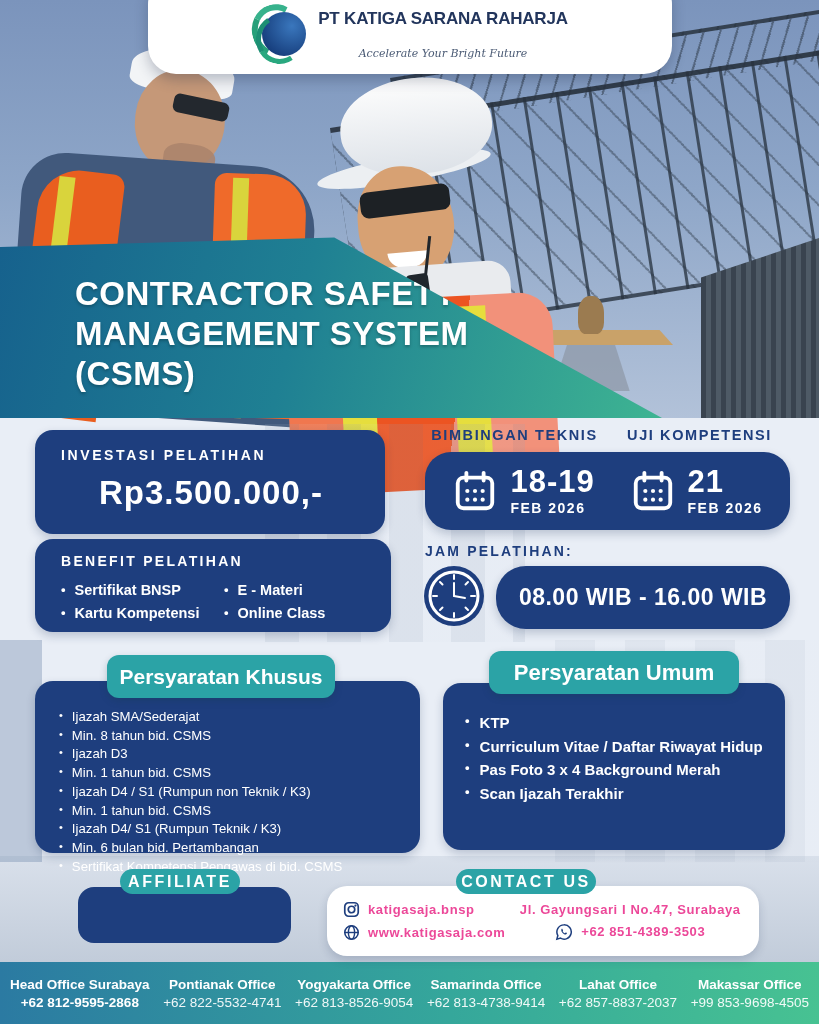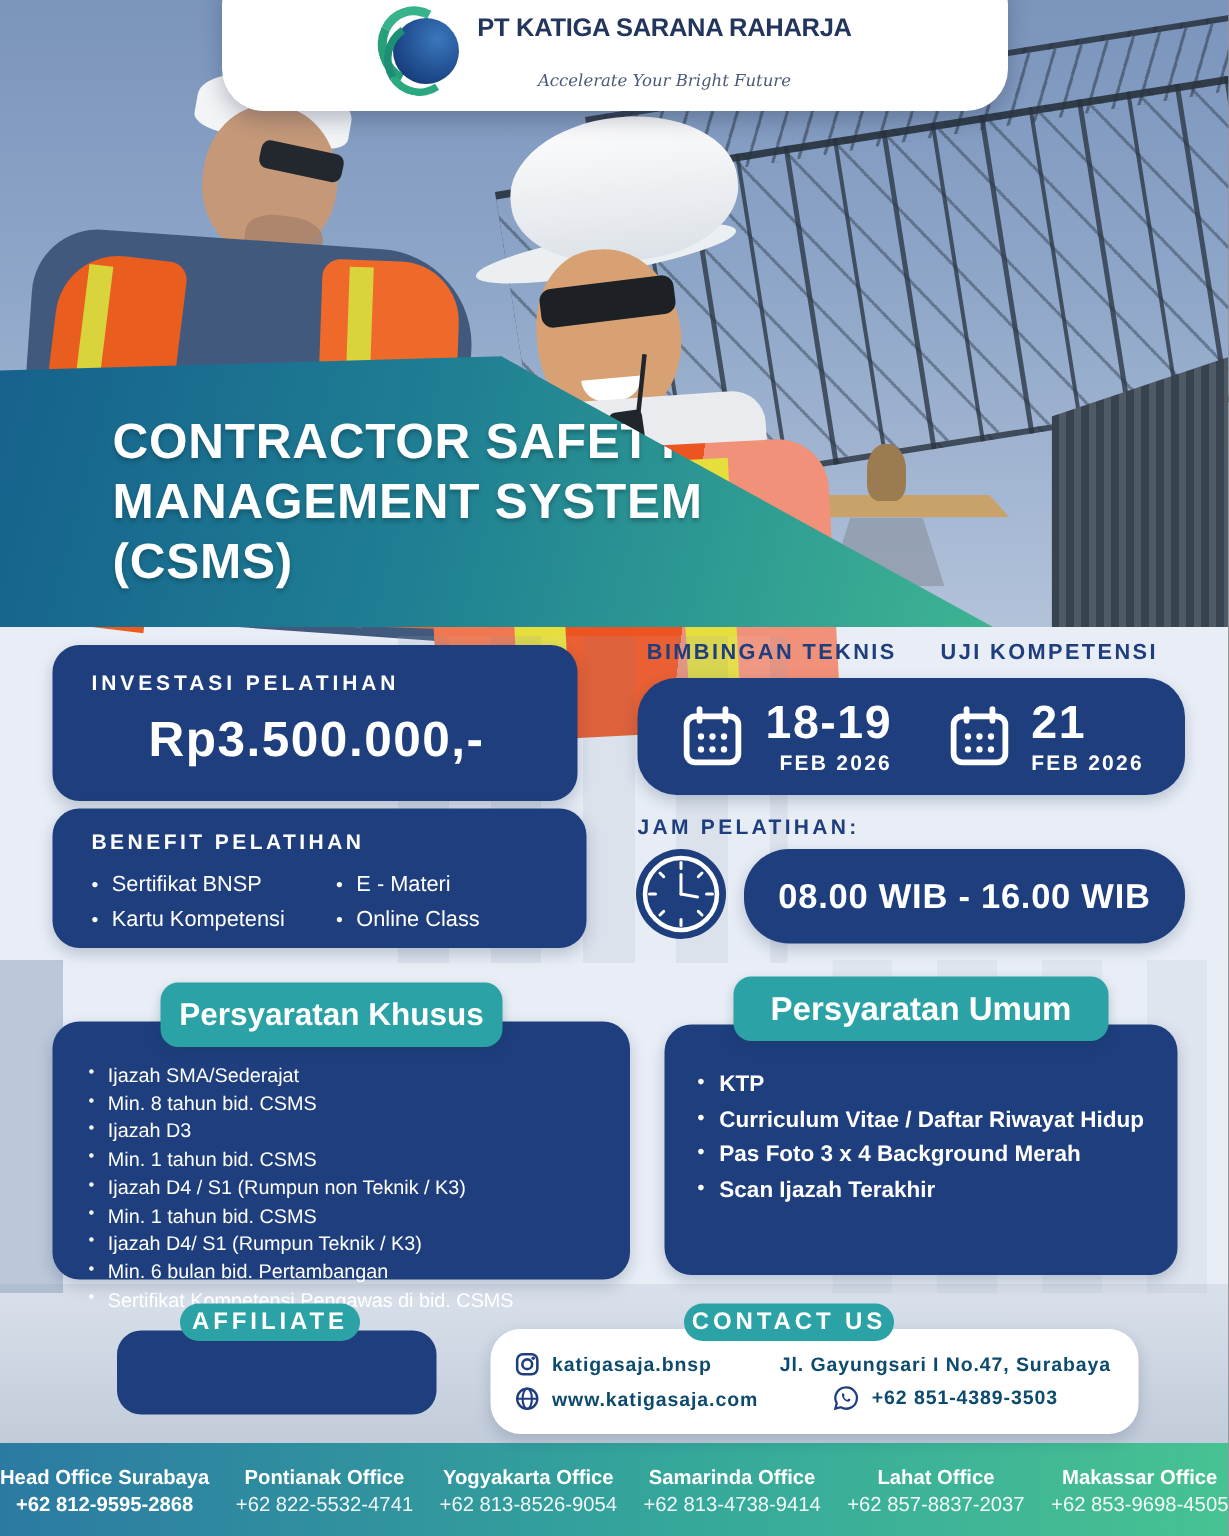--- a/index.html
+++ b/index.html
@@ -117,26 +117,26 @@
     border-radius:18px; padding:17px 24px 0 26px; box-shadow:0 4px 10px rgba(20,40,80,.22); }
   .card-label { font-size:14px; font-weight:bold; letter-spacing:2.6px; }
   .invest-amount { font-size:33px; font-weight:bold; text-align:center; margin-top:11px; letter-spacing:1px; }
   .sched-labels { position:absolute; left:422px; top:427px; width:370px; display:flex; }
   .sched-label { width:50%; text-align:center; color:#1e3e7e; font-size:14.5px; font-weight:bold; letter-spacing:1.6px; }
   .card-dates { position:absolute; left:425px; top:452px; width:365px; height:78px;
     border-radius:26px; display:flex; align-items:center; justify-content:space-around;
     padding:0 10px; box-shadow:0 4px 10px rgba(20,40,80,.22); }
   .date-group { display:flex; align-items:center; gap:12px; }
   .date-num { font-size:31px; font-weight:bold; line-height:1; letter-spacing:1px; }
-  .date-month { font-size:14px; font-weight:bold; letter-spacing:1.5px; text-align:right; margin-top:3px; }
+  .date-month { font-size:14px; font-weight:bold; letter-spacing:1.5px; text-align:left; margin-top:3px; }
   .card-benefit { position:absolute; left:35px; top:539px; width:356px; height:93px;
     border-radius:18px; padding:14px 14px 0 26px; box-shadow:0 4px 10px rgba(20,40,80,.22); }
   .benefit-cols { display:flex; gap:10px; margin-top:10px; }
   .benefit-col { flex:1; }
-  .benefit-item { font-size:14.5px; font-weight:normal; line-height:1.62; display:flex; gap:9px; }
+  .benefit-item { font-size:14.5px; font-weight:bold; line-height:1.62; display:flex; gap:9px; }
   .benefit-item::before { content:"•"; font-size:13px; }
   .hours-label { position:absolute; left:425px; top:543px; color:#1e3e7e; font-size:14px;
     font-weight:bold; letter-spacing:2.2px; }
   .clock-wrap { position:absolute; left:422px; top:564px; width:64px; height:64px; }
   .time-box { position:absolute; left:496px; top:566px; width:294px; height:63px;
     border-radius:30px; display:flex; align-items:center; justify-content:center;
     font-size:23px; font-weight:bold; letter-spacing:.5px; box-shadow:0 4px 10px rgba(20,40,80,.22); }
   .teal-tab { position:absolute; background:#2ba3a6; color:#fff; font-weight:bold;
     display:flex; align-items:center; justify-content:center; border-radius:12px;
     box-shadow:0 3px 7px rgba(20,60,70,.25); z-index:3; }
@@ -154,27 +154,27 @@
     letter-spacing:2.6px; display:flex; align-items:center; justify-content:center;
     border-radius:13px; z-index:3;text-align:center; }
   .pill-affiliate { left:120px; top:869px; width:120px; height:25px; }
   .pill-contact { left:456px; top:869px; width:140px; height:25px; }
   .affiliate-box { position:absolute; left:78px; top:887px; width:213px; height:56px;
     border-radius:16px; z-index:2; }
   .contact-box { position:absolute; left:327px; top:886px; width:432px; height:70px;
     background:#fff; border-radius:20px; z-index:2; box-shadow:0 4px 10px rgba(20,40,80,.18);
     display:flex; align-items:center; padding:0 14px 0 16px; gap:10px; }
   .contact-col1 { display:flex; flex-direction:column; gap:6px; }
-  .contact-line { display:flex; align-items:center; gap:8px; color:#0c4a6e;
+  .contact-line { display:flex; align-items:center; gap:8px; color:#ec4899;
     font-size:13px; font-weight:bold; letter-spacing:.6px; white-space:nowrap; }
   .contact-col2 { display:flex; flex-direction:column; gap:6px; align-items:center; flex:1; }
   
   .footer { position:absolute; left:0; top:962px; width:819px; height:62px;
     background:linear-gradient(90deg,#2b7aa2 0%,#35a79b 55%,#47c292 100%);
-    display:flex; align-items:center; justify-content:space-between; padding:0 0; }
+    display:flex; align-items:center; justify-content:space-between; padding:0 10px; }
   .office { text-align:center; color:#fff; }
   .office .oname { font-size:13.5px; font-weight:bold; white-space:nowrap; }
   .office .ophone { font-size:13.5px; margin-top:3px; color:rgba(255,255,255,.92); white-space:nowrap; }
   .office.head .ophone { font-weight:bold; color:#fff; }
   svg { display:block; }
 </style>
 </head>
 <body>
 
 <div class="poster">
@@ -396,17 +396,17 @@
     <div class="office">
       <div class="oname">Samarinda Office</div>
       <div class="ophone">+62 813-4738-9414</div>
     </div>
     <div class="office">
       <div class="oname">Lahat Office</div>
       <div class="ophone">+62 857-8837-2037</div>
     </div>
     <div class="office">
       <div class="oname">Makassar Office</div>
-      <div class="ophone">+62 853-9698-4505</div>
+      <div class="ophone">+99 853-9698-4505</div>
     </div>
   </div>
 
 </div>
 
 </body></html>

